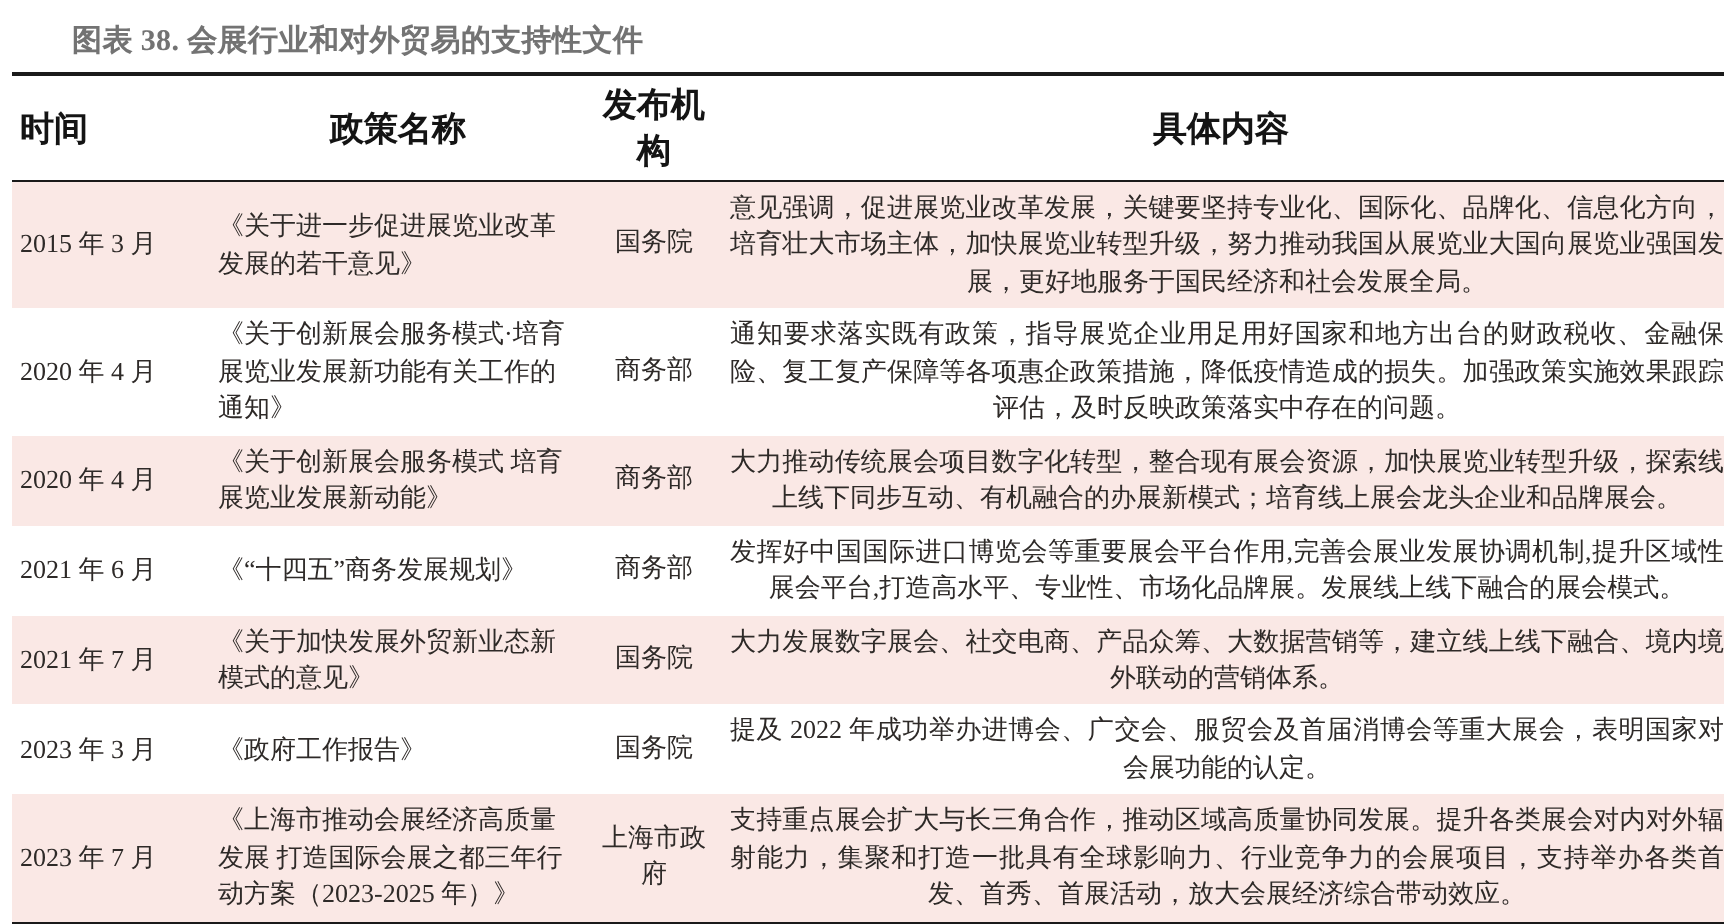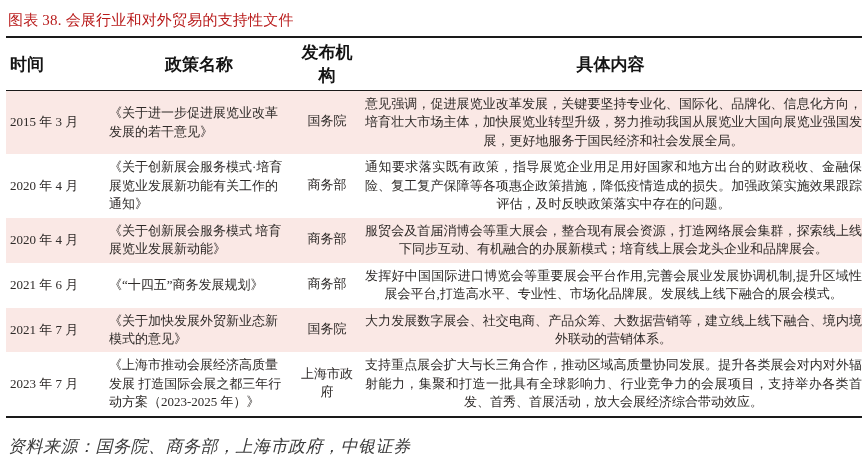--- a/index.html
+++ b/index.html
@@ -6,25 +6,26 @@
   * { box-sizing: border-box; }
   html, body { margin: 0; padding: 0; }
   body {
     width: 868px; height: 462px; overflow: hidden;
     background: #ffffff;
     font-family: "Liberation Serif", "DejaVu Serif", serif;
     color: var(--ink);
   }
   .container { width: 868px; padding: 0 6px; }
   .fig-title {
-    font-weight: normal;
+    font-weight: bold;
     font-size: 15px;
-    color: #b91c1c;
+    color: #737373;
     padding: 11px 2px 6px 2px;
     letter-spacing: 0.2px;
+    margin-left: 28px;
   }
   table.policy-table {
     border-collapse: collapse;
     width: 856px;
     table-layout: fixed;
     font-size: 13px;
     color: var(--ink);
   }
   col.c-time   { width: 97px; }
   col.c-policy { width: 192px; }
@@ -93,33 +94,39 @@
       <tr>
         <td class="time">2020 年 4 月</td>
         <td class="policy">《关于创新展会服务模式·培育展览业发展新功能有关工作的通知》</td>
         <td class="issuer">商务部</td>
         <td class="content">通知要求落实既有政策，指导展览企业用足用好国家和地方出台的财政税收、金融保险、复工复产保障等各项惠企政策措施，降低疫情造成的损失。加强政策实施效果跟踪评估，及时反映政策落实中存在的问题。</td>
       </tr>
       <tr>
         <td class="time">2020 年 4 月</td>
         <td class="policy">《关于创新展会服务模式 培育展览业发展新动能》</td>
         <td class="issuer">商务部</td>
-        <td class="content">服贸会及首届消博会等重大展会，整合现有展会资源，打造网络展会集群，探索线上线下同步互动、有机融合的办展新模式；培育线上展会龙头企业和品牌展会。</td>
+        <td class="content">大力推动传统展会项目数字化转型，整合现有展会资源，加快展览业转型升级，探索线上线下同步互动、有机融合的办展新模式；培育线上展会龙头企业和品牌展会。</td>
       </tr>
       <tr>
         <td class="time">2021 年 6 月</td>
         <td class="policy">《“十四五”商务发展规划》</td>
         <td class="issuer">商务部</td>
         <td class="content">发挥好中国国际进口博览会等重要展会平台作用,完善会展业发展协调机制,提升区域性展会平台,打造高水平、专业性、市场化品牌展。发展线上线下融合的展会模式。</td>
       </tr>
       <tr>
         <td class="time">2021 年 7 月</td>
         <td class="policy">《关于加快发展外贸新业态新模式的意见》</td>
         <td class="issuer">国务院</td>
         <td class="content">大力发展数字展会、社交电商、产品众筹、大数据营销等，建立线上线下融合、境内境外联动的营销体系。</td>
+      </tr>
+      <tr>
+        <td class="time">2023 年 3 月</td>
+        <td class="policy">《政府工作报告》</td>
+        <td class="issuer">国务院</td>
+        <td class="content">提及 2022 年成功举办进博会、广交会、服贸会及首届消博会等重大展会，表明国家对会展功能的认定。</td>
       </tr>
       <tr>
         <td class="time">2023 年 7 月</td>
         <td class="policy">《上海市推动会展经济高质量发展 打造国际会展之都三年行动方案（2023-2025 年）》</td>
         <td class="issuer">上海市政府</td>
         <td class="content">支持重点展会扩大与长三角合作，推动区域高质量协同发展。提升各类展会对内对外辐射能力，集聚和打造一批具有全球影响力、行业竞争力的会展项目，支持举办各类首发、首秀、首展活动，放大会展经济综合带动效应。</td>
       </tr>
     </tbody>
   </table>
 

